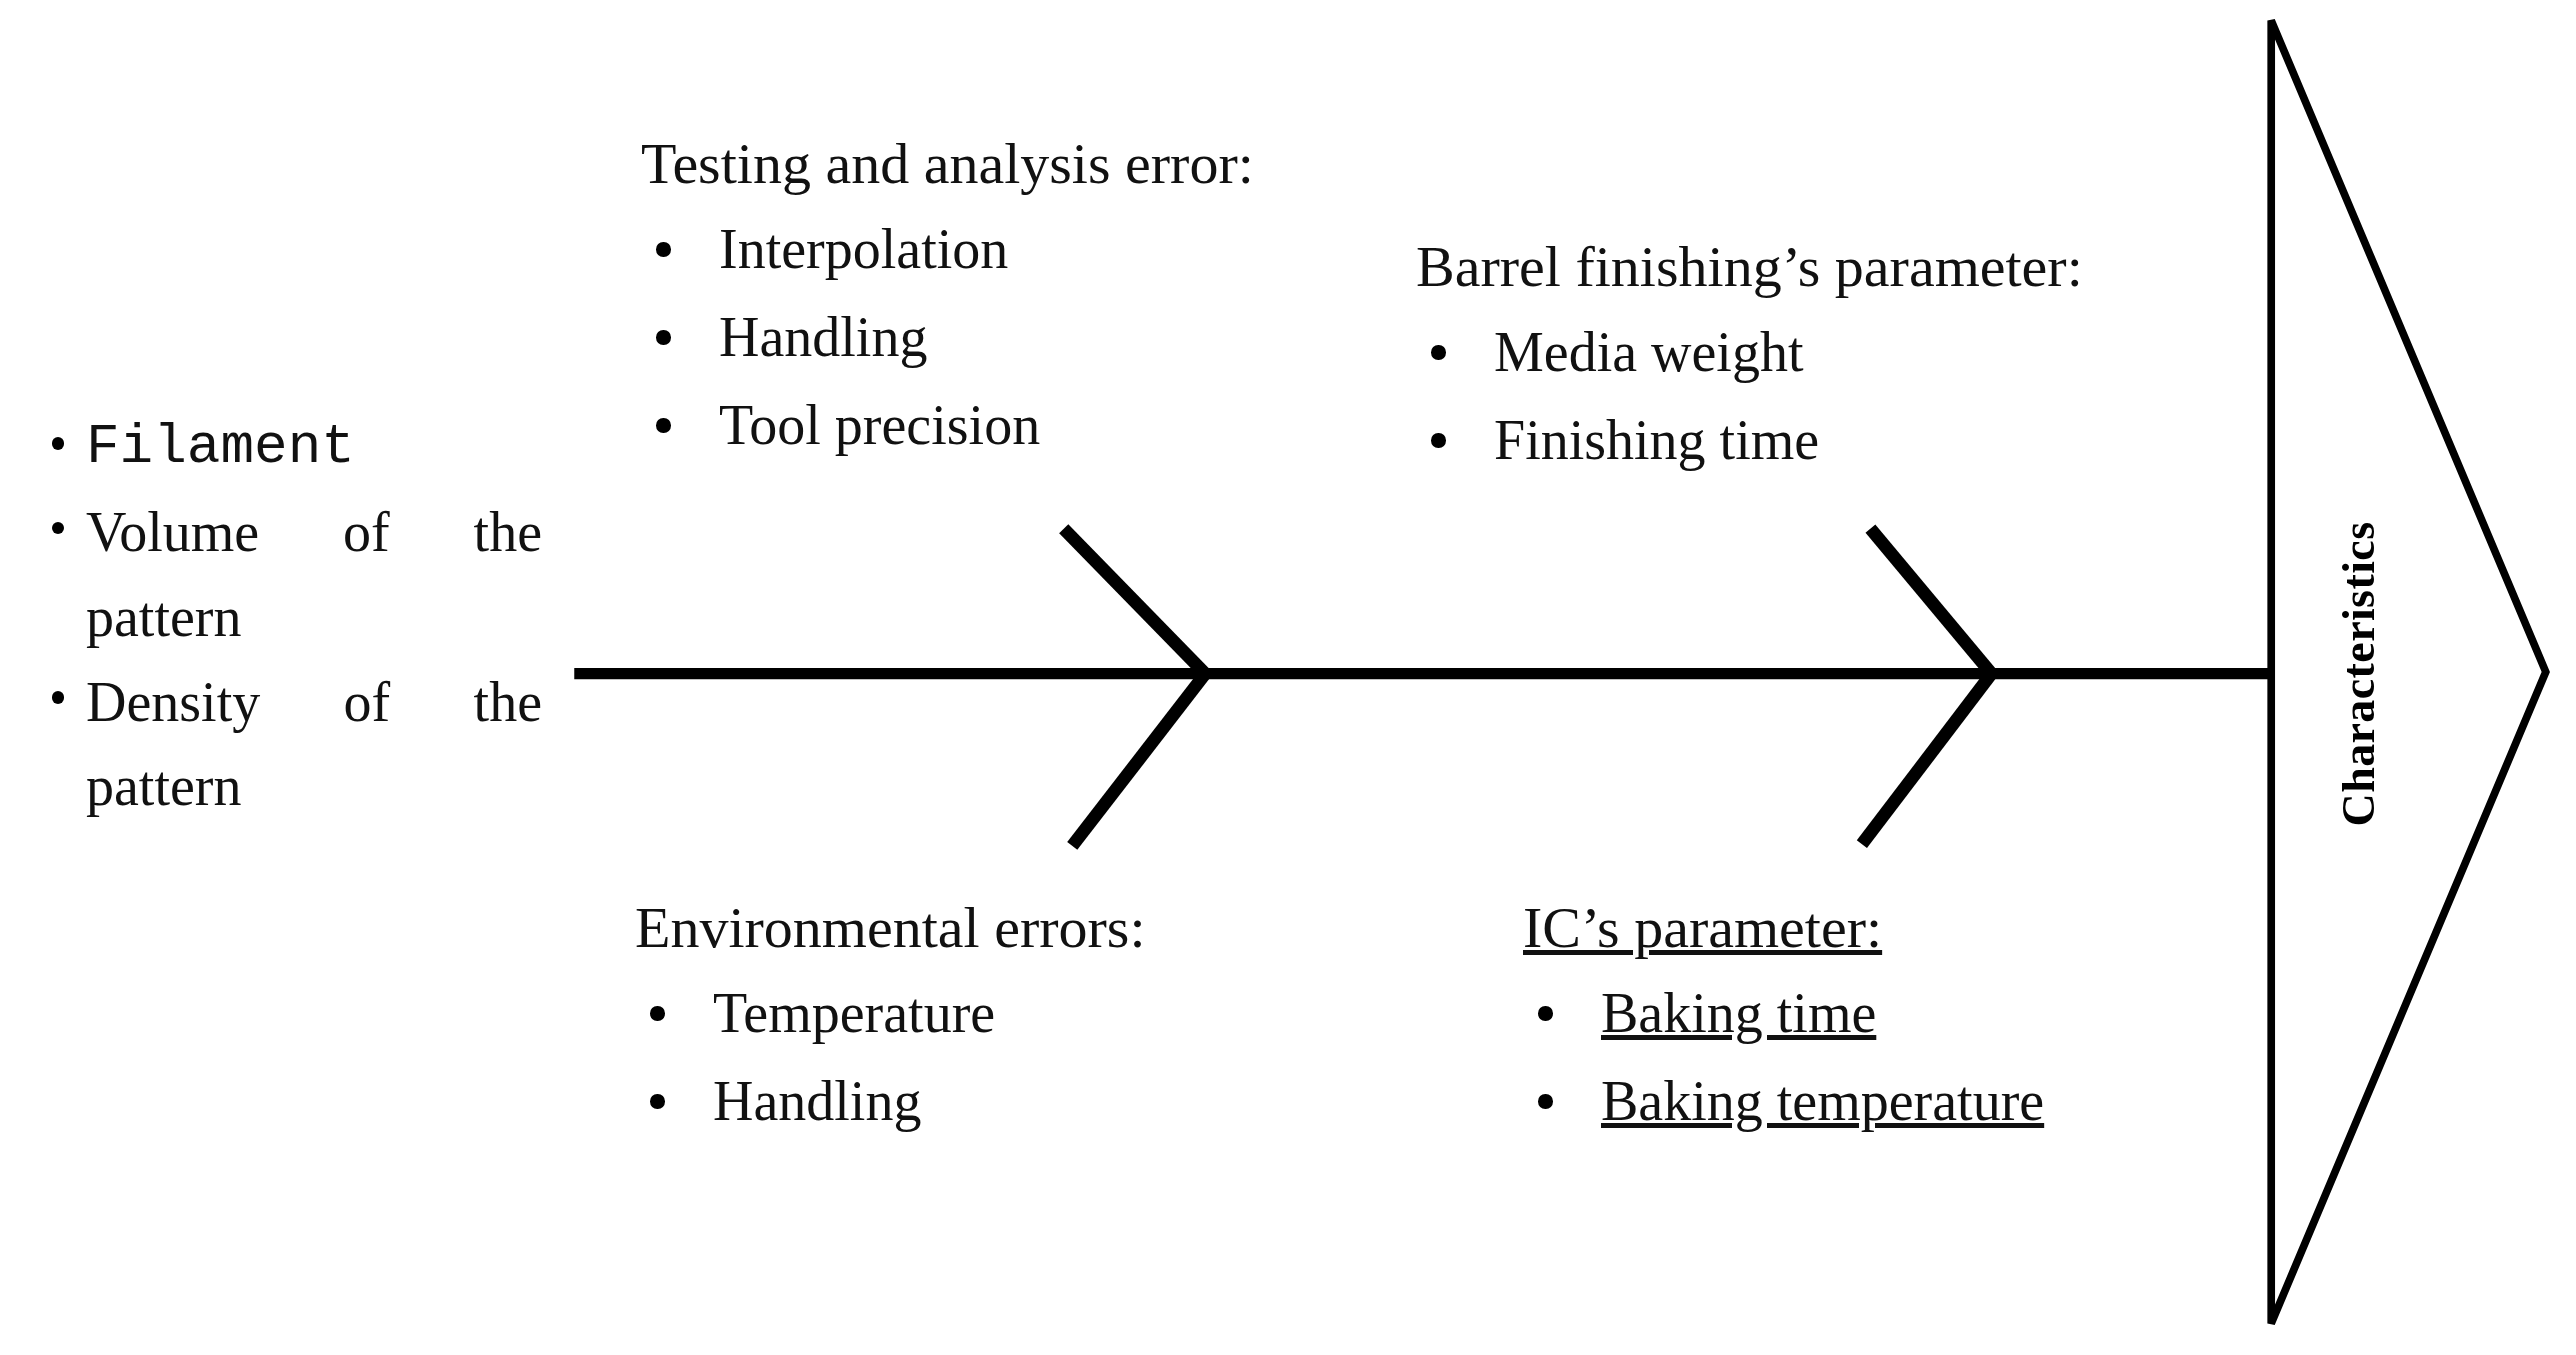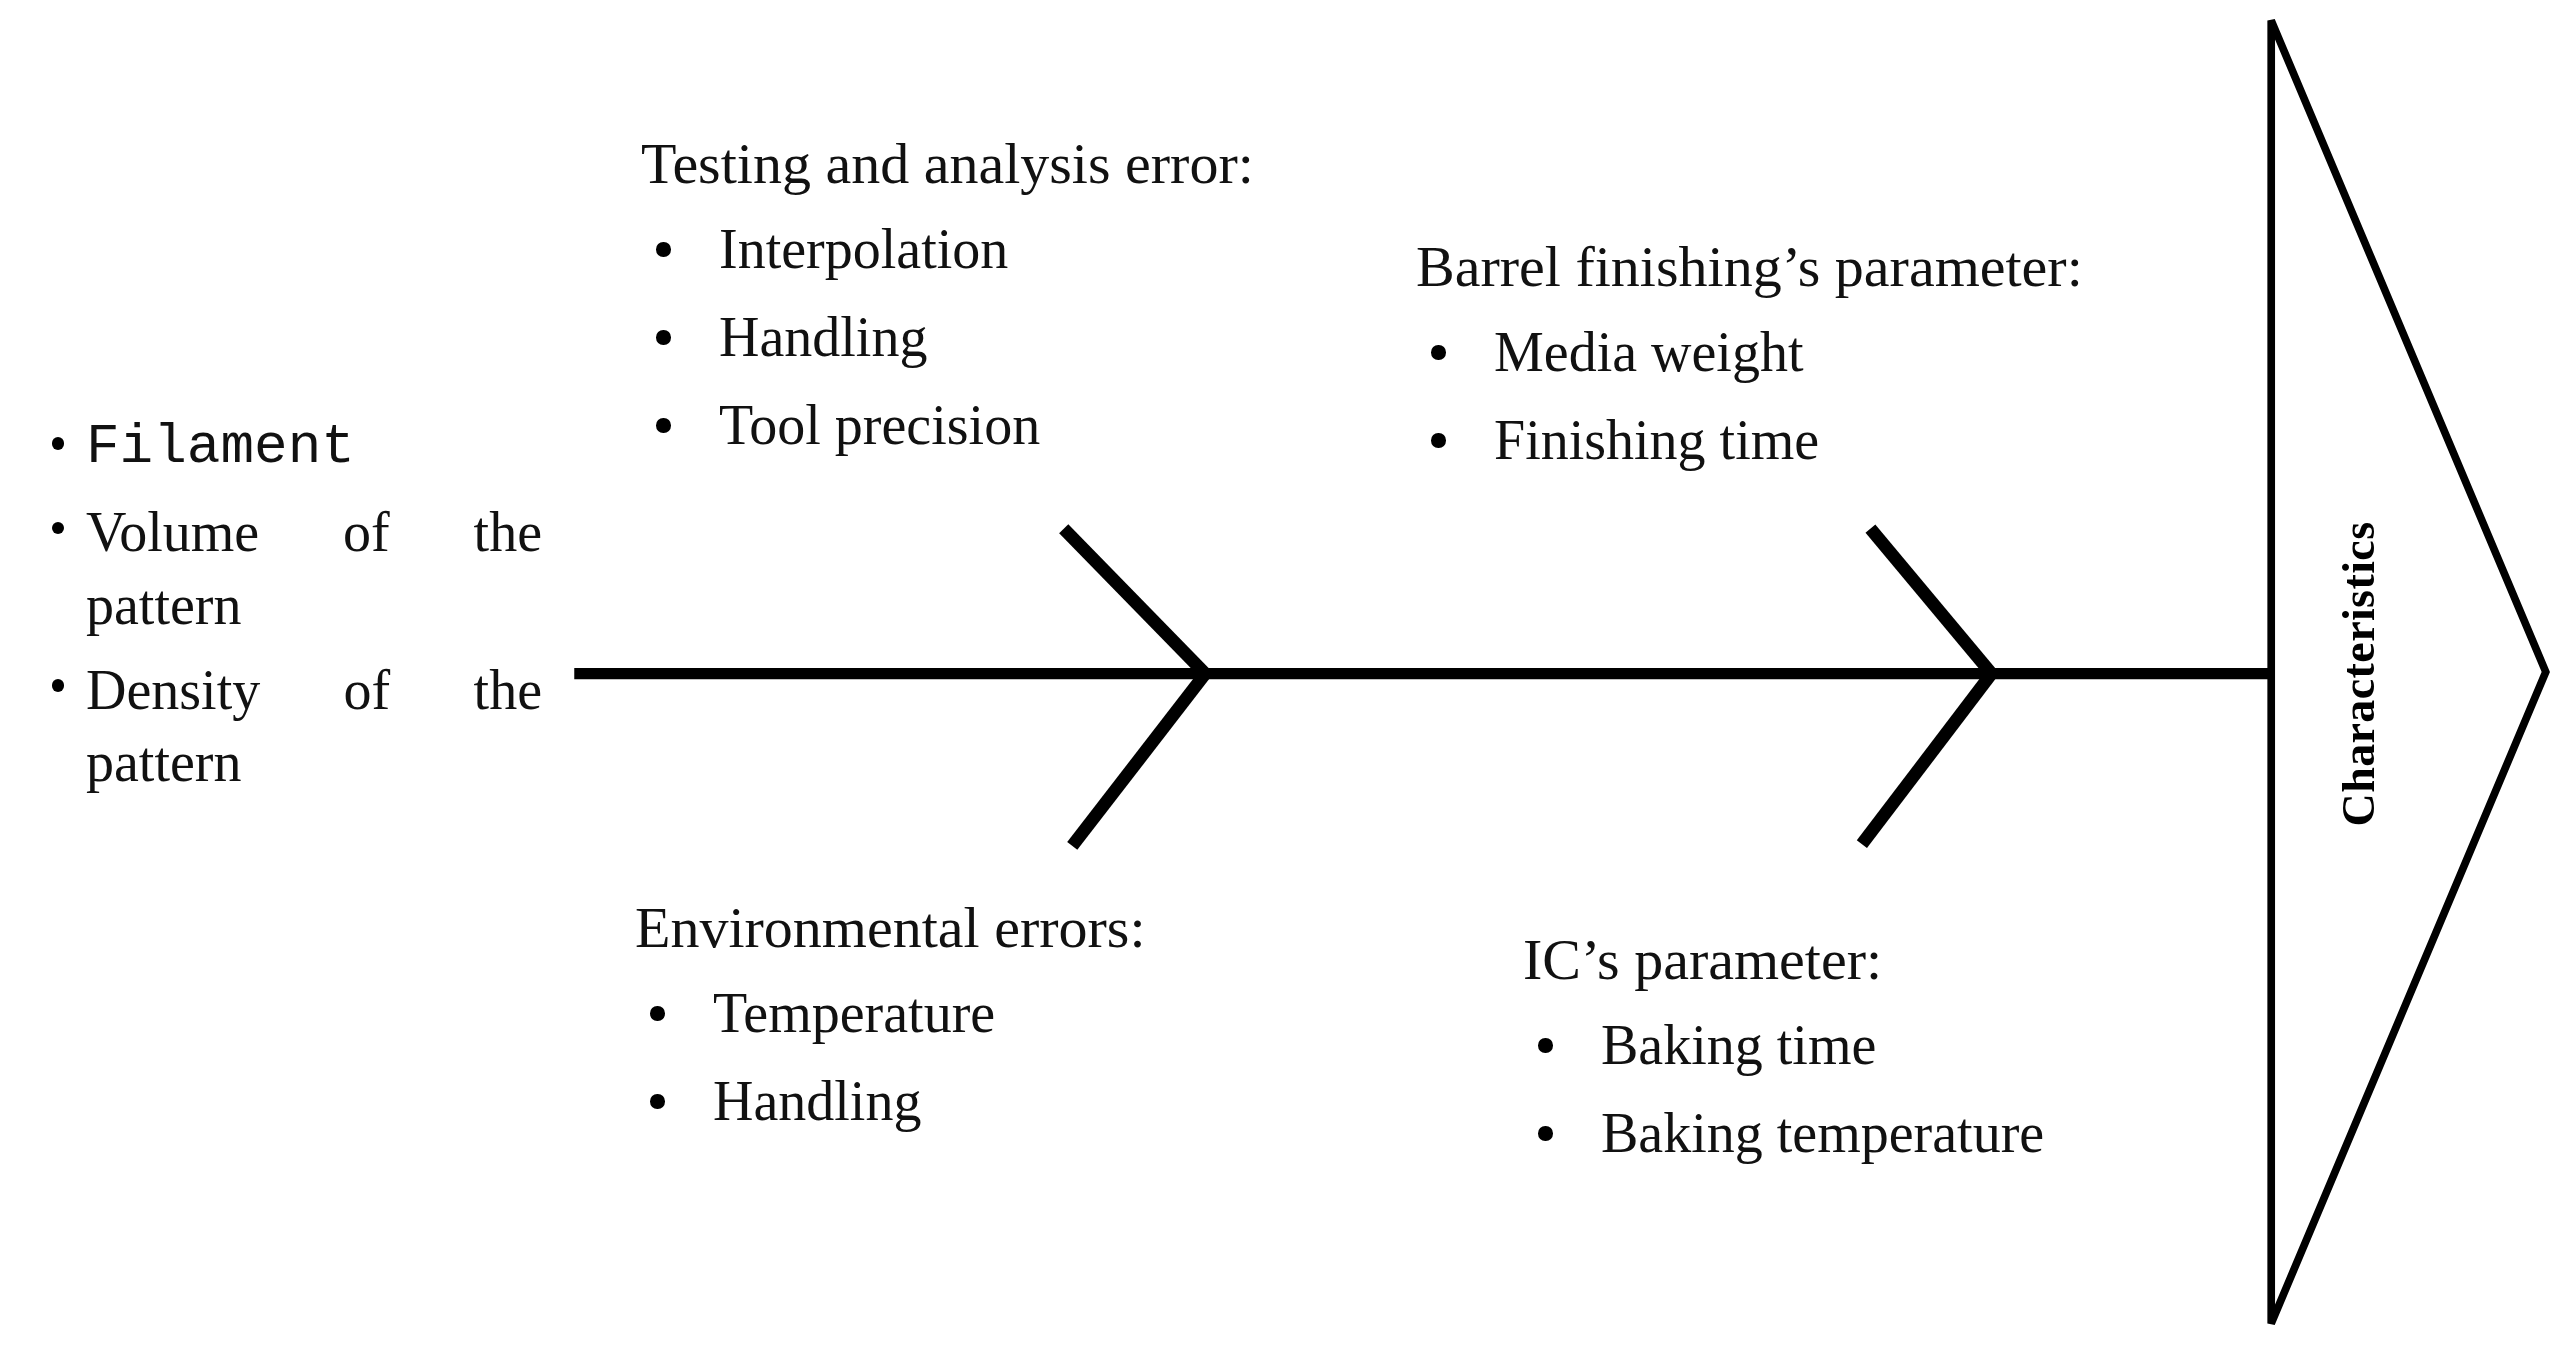--- a/index.html
+++ b/index.html
@@ -89,20 +89,21 @@
 
   
   .leftblk .jline {
     display: block;
     text-align: justify;
     text-align-last: justify;
   }
   .leftblk .jline2 {
     display: block;
     text-align: left;
+    margin-top: 12px;
   }
 
   
   #char-label {
     position: absolute;
     left: 2358px;
     top: 674px;
     transform: translate(-50%, -50%) rotate(-90deg);
     transform-origin: center center;
     font-size: 46px;
@@ -193,21 +194,21 @@
         <span class="dot"></span>
         <span>Temperature</span>
       </li>
       <li>
         <span class="dot"></span>
         <span>Handling</span>
       </li>
     </ul>
   </div>
 
-  <div class="block ribs" style="left:1523px; top:928px;">
+  <div class="block ribs" style="left:1523px; top:896px;text-decoration:underline;">
     <div class="block-title">IC’s parameter:</div>
     <ul class="bullets">
       <li>
         <span class="dot"></span>
         <span>Baking time</span>
       </li>
       <li>
         <span class="dot"></span>
         <span>Baking temperature</span>
       </li>

